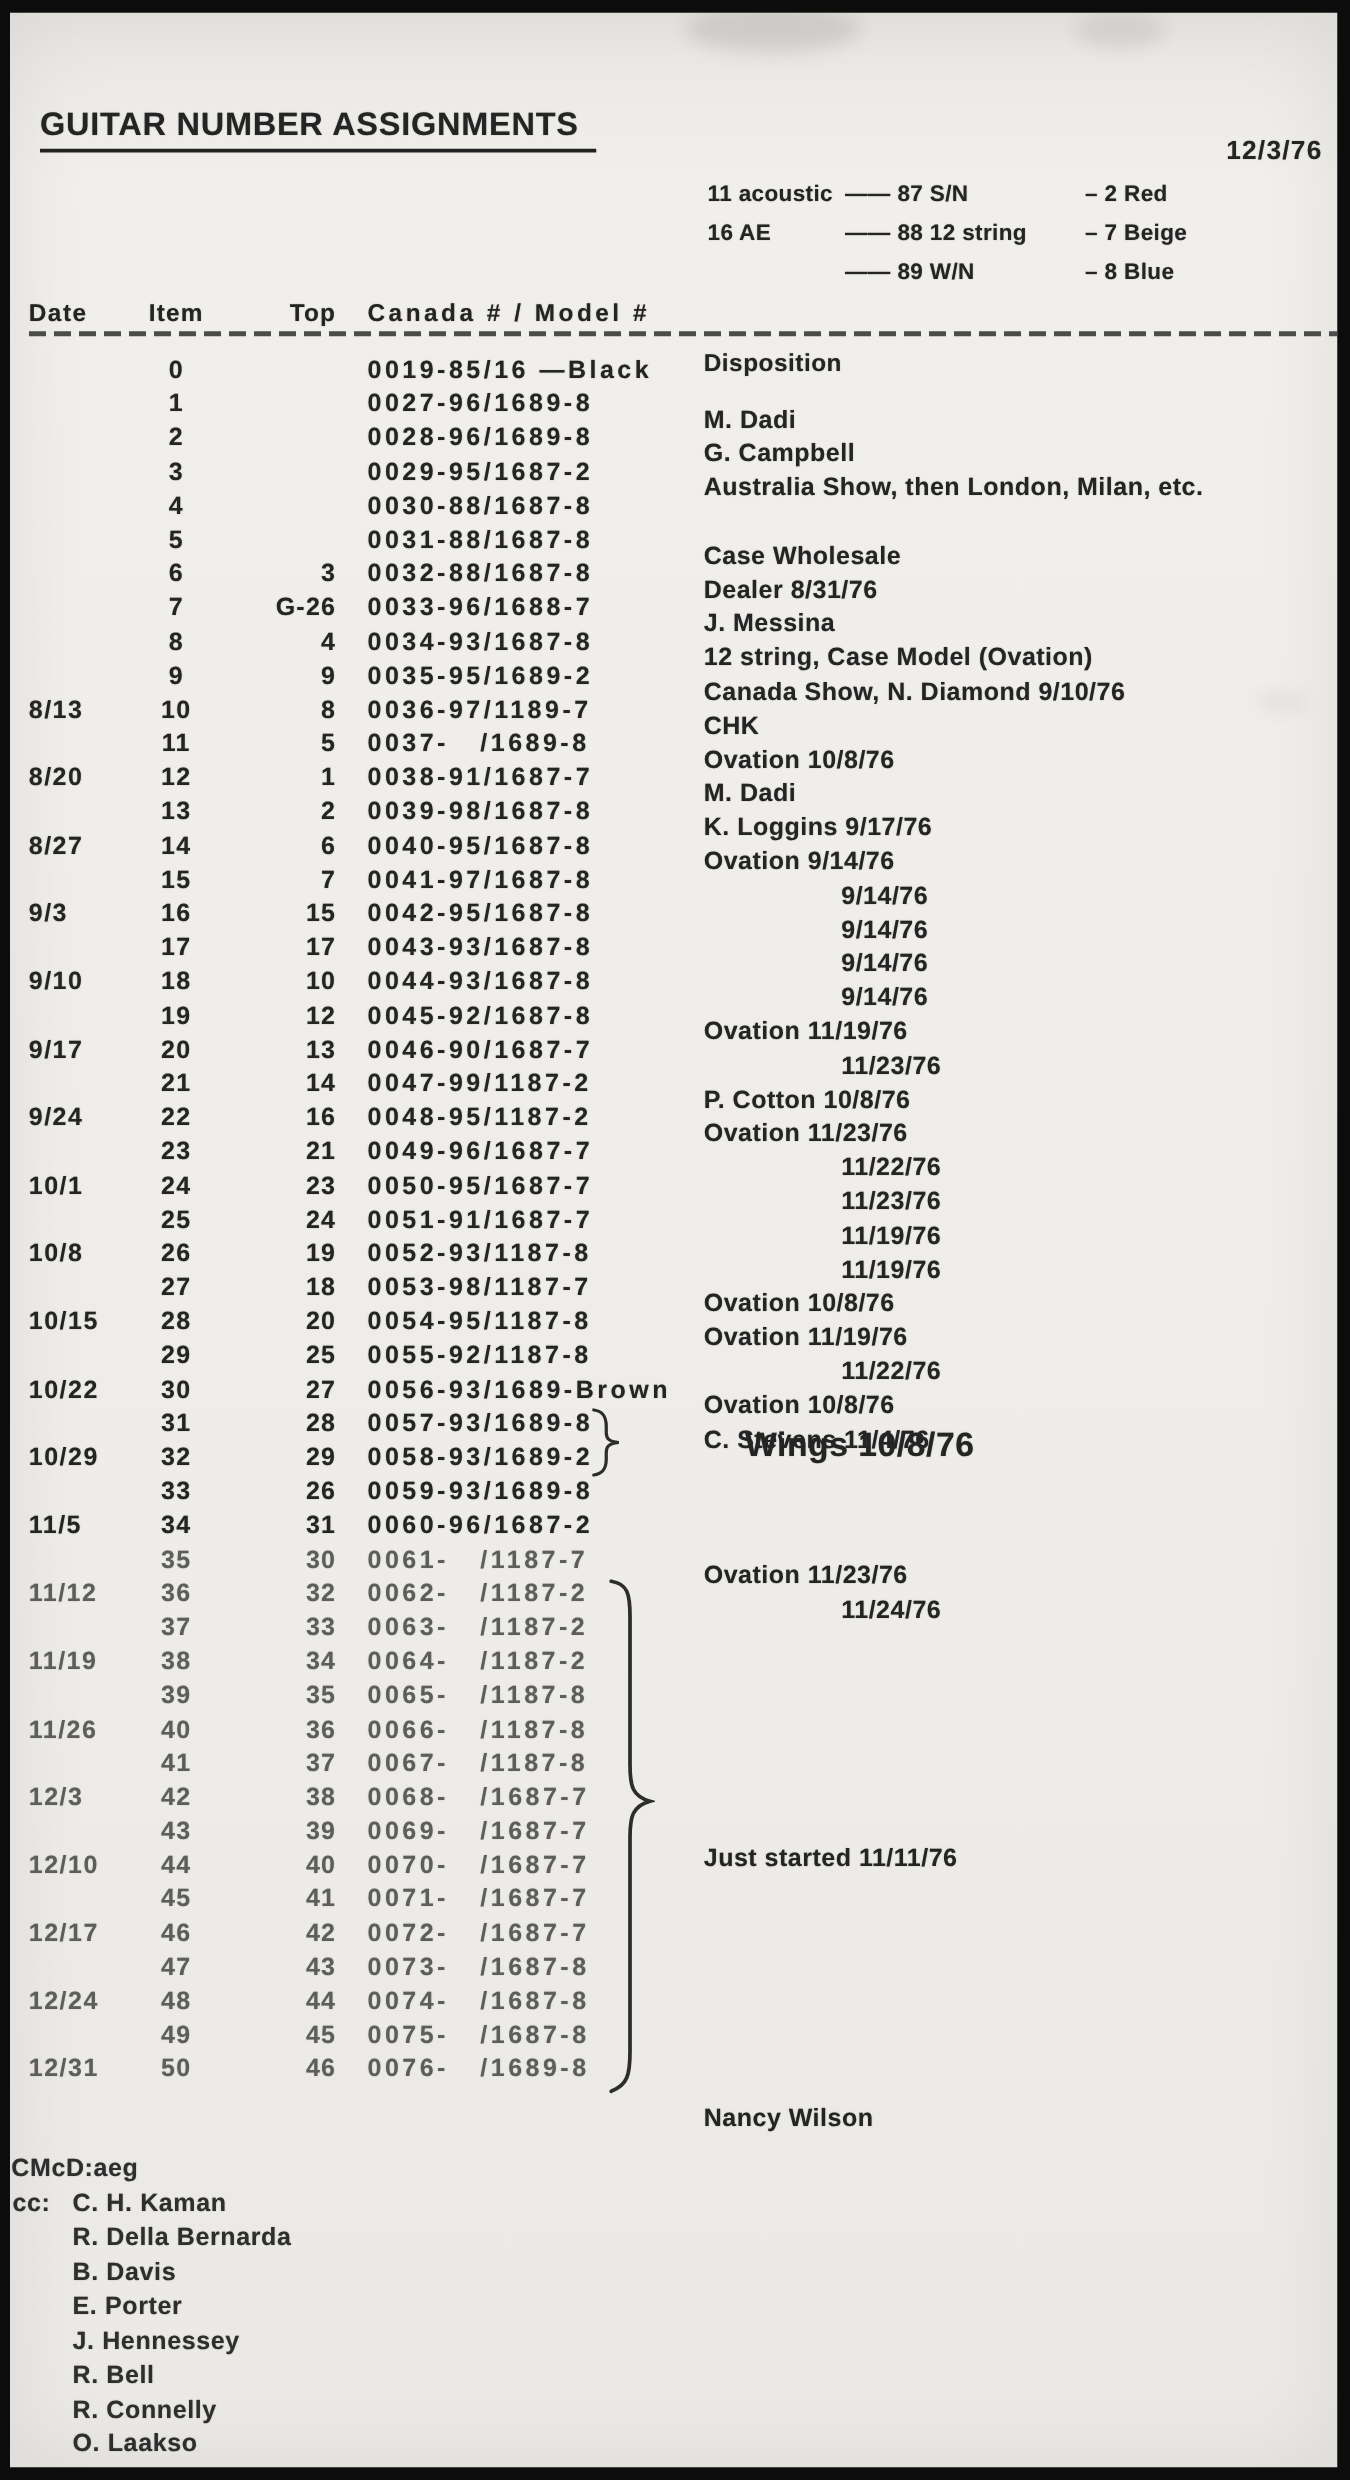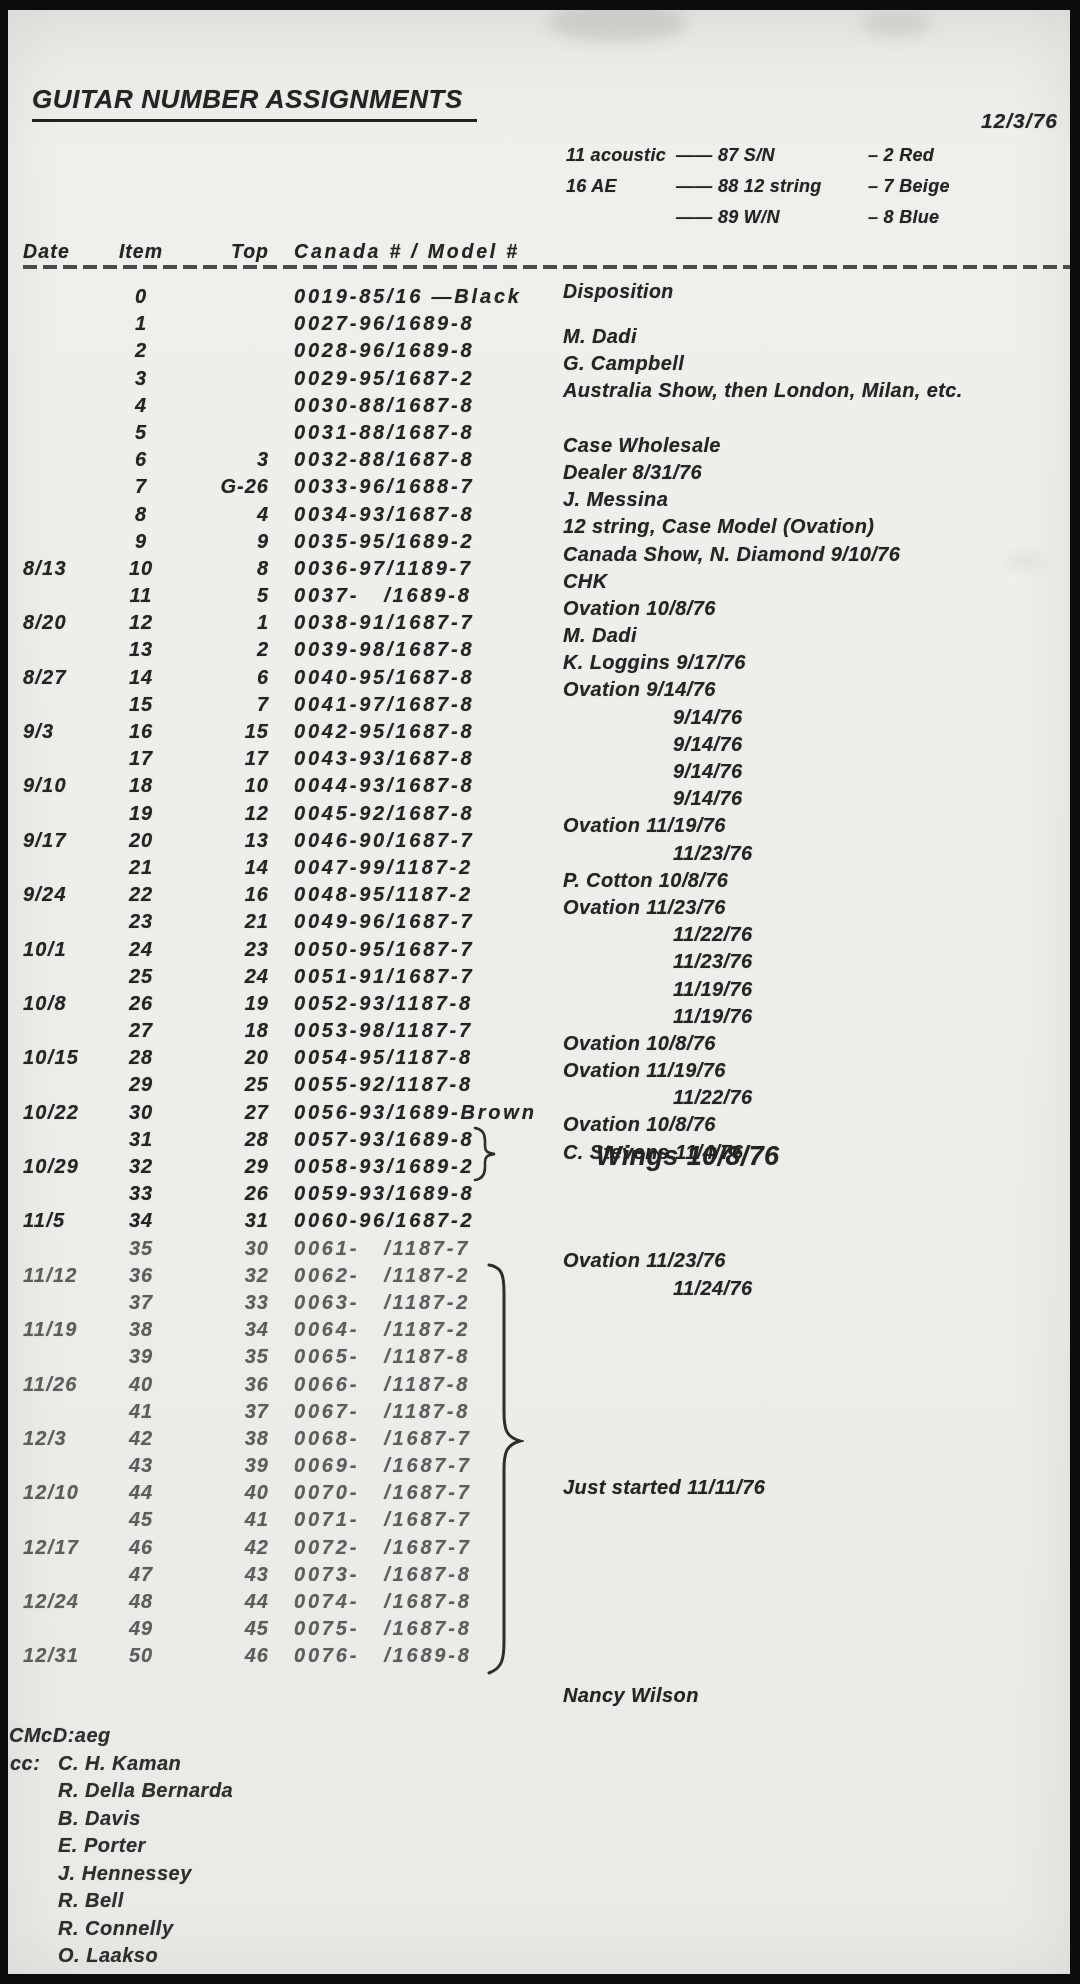--- a/index.html
+++ b/index.html
@@ -12,21 +12,20 @@
   .page {
     position: absolute; inset: 0;
     background: linear-gradient(180deg, #e9e7e3 0%, #f0efec 7%, #eeedea 55%, #eae9e5 100%);
     border: 10px solid #0c0c0c;
     border-left-width: 8px;
     box-shadow: inset 0 0 70px rgba(0,0,0,0.07);
     overflow: hidden;
     color: #242424;
     text-shadow: 0 0 1px rgba(45,45,45,0.45);
     font-weight: 700;
-    font-style: italic;
   }
   .artifact { position: absolute; border-radius: 50%; filter: blur(7px); background: rgba(95,95,95,0.16); }
   .a1 { left: 540px; top: -6px; width: 140px; height: 38px; }
   .a2 { left: 852px; top: 0px;  width: 72px;  height: 28px; opacity: .8; }
   .a3 { left: 995px; top: 545px; width: 44px; height: 13px; opacity: .6; }
 
   .title {
     position: absolute; left: 24px; top: 74px;
     font-size: 26px; font-weight: 700; letter-spacing: 0.6px;
     border-bottom: 3px solid #222; padding: 0 14px 4px 0;

